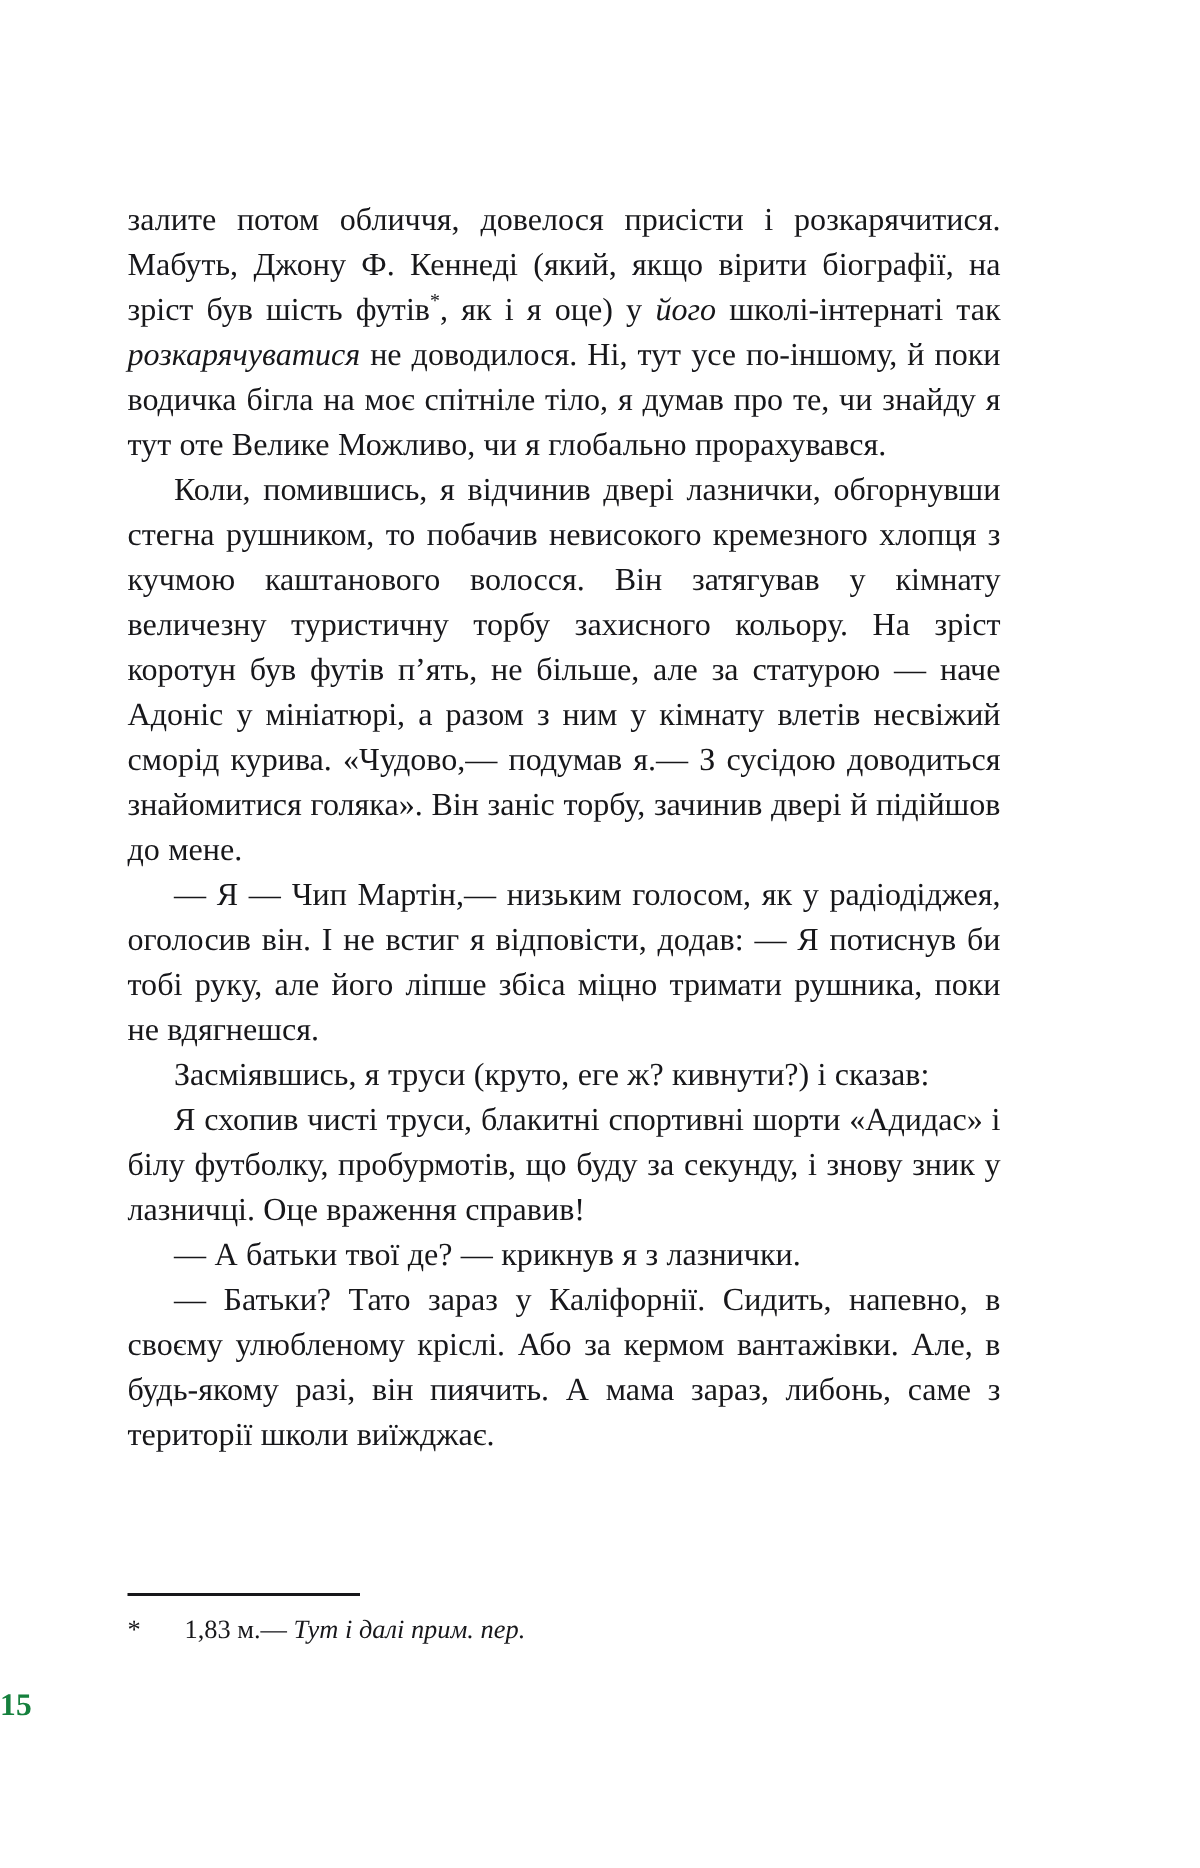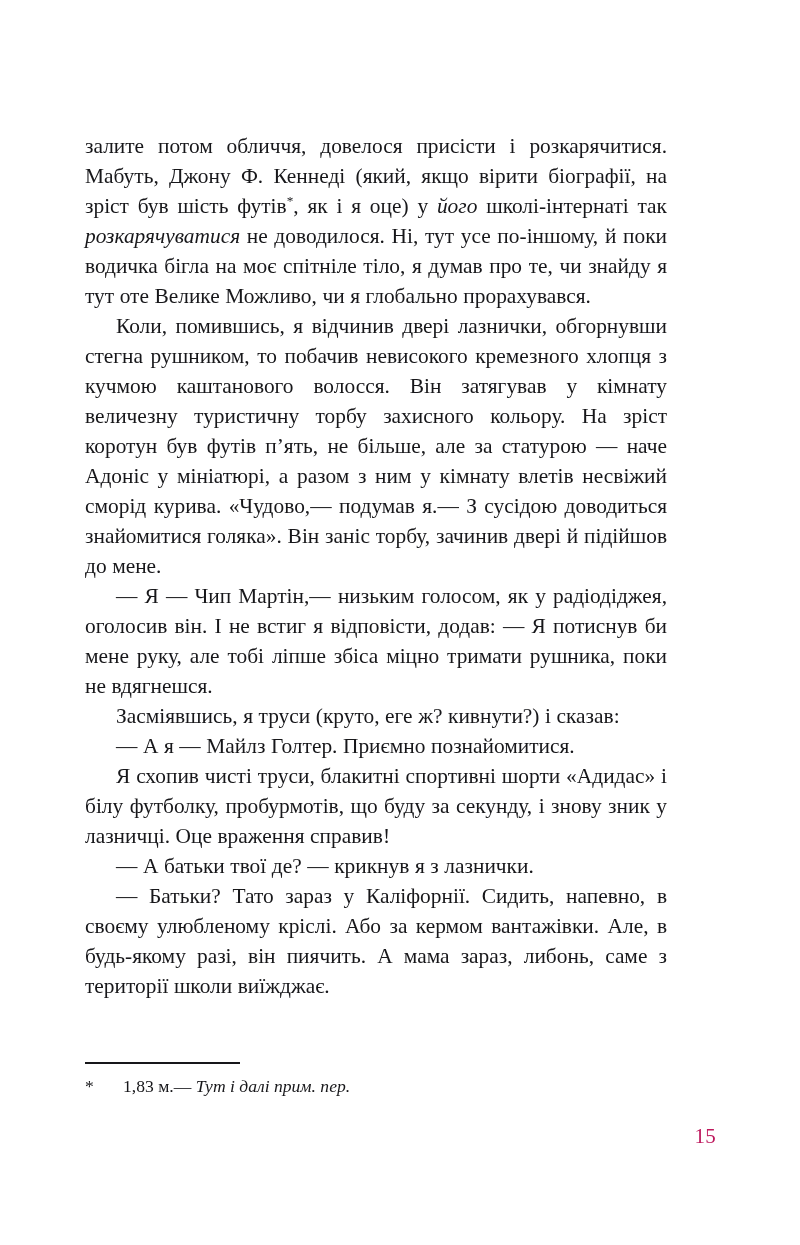--- a/index.html
+++ b/index.html
@@ -90,39 +90,38 @@
   .footnote .fn-italic {
     font-style: italic;
     font-weight: 400;
   }
 
   .page-number {
     position: absolute;
     left: 0;
     top: 1124px;
     width: 716px;
-    text-align: right;
+    text-align: left;
     font-size: 21px;
-    font-weight: normal;
-    color: #be185d;
+    font-weight: bold;
+    color: #15803d;
     letter-spacing: 0.2px;
   }
 </style>
 </head>
 <body style="background: rgb(255, 255, 255); color: rgb(23, 23, 26);">
 
 <div class="page">
 
   <div class="text-block">
 
     <p class="para first"><span>залите потом обличчя, довелося присісти і розкарячитися. Мабуть, Джону Ф. Кеннеді (який, якщо вірити біографії, на зріст був шість футів</span><sup class="fnmark">*</sup><span>, як і я оце) у </span><em>його</em><span> школі-інтернаті так </span><em>розкарячуватися</em><span> не доводилося. Ні, тут усе по-іншому, й поки водичка бігла на моє спітніле тіло, я думав про те, чи знайду я тут оте Велике Можливо, чи я глобально прорахувався.</span></p>
     <p class="para"><span>Коли, помившись, я відчинив двері лазнички, обгорнувши стегна рушником, то побачив невисокого кремезного хлопця з кучмою каштанового волосся. Він затягував у кімнату величезну туристичну торбу захисного кольору. На зріст коротун був футів п’ять, не більше, але за статурою — наче Адоніс у мініатюрі, а разом з ним у кімнату влетів несвіжий сморід курива. «Чудово,— подумав я.— З сусідою доводиться знайомитися голяка». Він заніс торбу, зачинив двері й підійшов до мене.</span></p>
-    <p class="para"><span>— Я — Чип Мартін,— низьким голосом, як у радіодіджея, оголосив він. І не встиг я відповісти, додав: — Я потиснув би мене руку, але тобі ліпше збіса міцно тримати рушника, поки не вдягнешся.</span></p>
+    <p class="para"><span>— Я — Чип Мартін,— низьким голосом, як у радіодіджея, оголосив він. І не встиг я відповісти, додав: — Я потиснув би тобі руку, але його ліпше збіса міцно тримати рушника, поки не вдягнешся.</span></p>
     <p class="para"><span>Засміявшись, я труси (круто, еге ж? кивнути?) і сказав:</span></p>
-    <p class="para"><span>— А я — Майлз Голтер. Приємно познайомитися.</span></p>
     <p class="para"><span>Я схопив чисті труси, блакитні спортивні шорти «Адидас» і білу футболку, пробурмотів, що буду за секунду, і знову зник у лазничці. Оце враження справив!</span></p>
     <p class="para"><span>— А батьки твої де? — крикнув я з лазнички.</span></p>
     <p class="para"><span>— Батьки? Тато зараз у Каліфорнії. Сидить, напевно, в своєму улюбленому кріслі. Або за кермом вантажівки. Але, в будь-якому разі, він пиячить. А мама зараз, либонь, саме з території школи виїжджає.</span></p>
 
   </div>
 
   <div class="footnote-area">
     <div class="footnote-rule"></div>
     <p class="footnote">
       <span class="fn-star">*</span><span>1,83 м.— </span><span class="fn-italic">Тут і далі прим. пер.</span>

